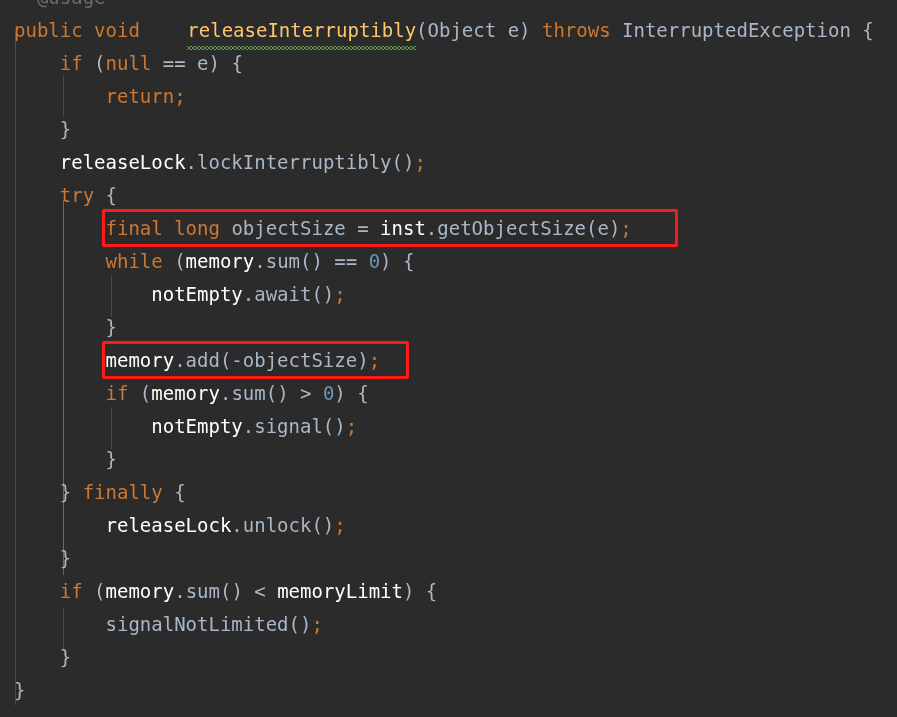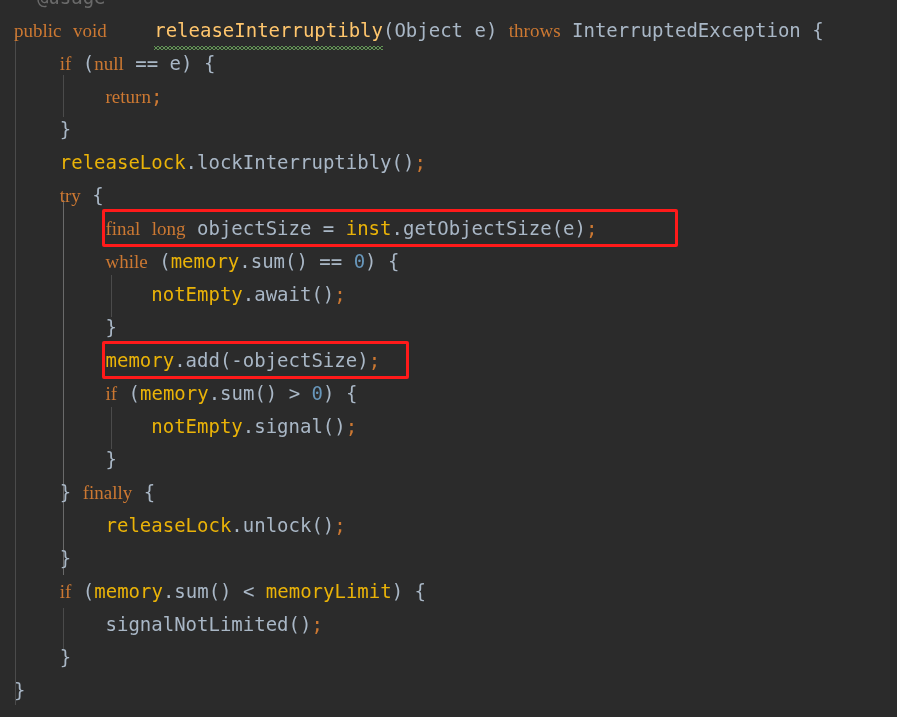--- a/index.html
+++ b/index.html
@@ -48,23 +48,23 @@
     color: #a9b7c6;
     letter-spacing: 0px;
   }
   .line {
     height: 33px;
     white-space: pre;
     position: relative;
   }
 
   
-  .kw   { color: #cc7832; font-family: Liberation Serif, serif; }
+  .kw   { color: #cc7832; }
   .fn   { color: #ffc66d; margin-left: 36px; }
-  .fld  { color: #eab308; }
+  .fld  { color: #ffffff; }
   .cls  { color: #a9b7c6; margin-top: 40px; }
   .num  { color: #6897bb; }
   .plain{ color: #a9b7c6; }
   .semi { color: #cc7832; }
 
   
   .warn {
     position: relative;
     display: inline-block;
   }

